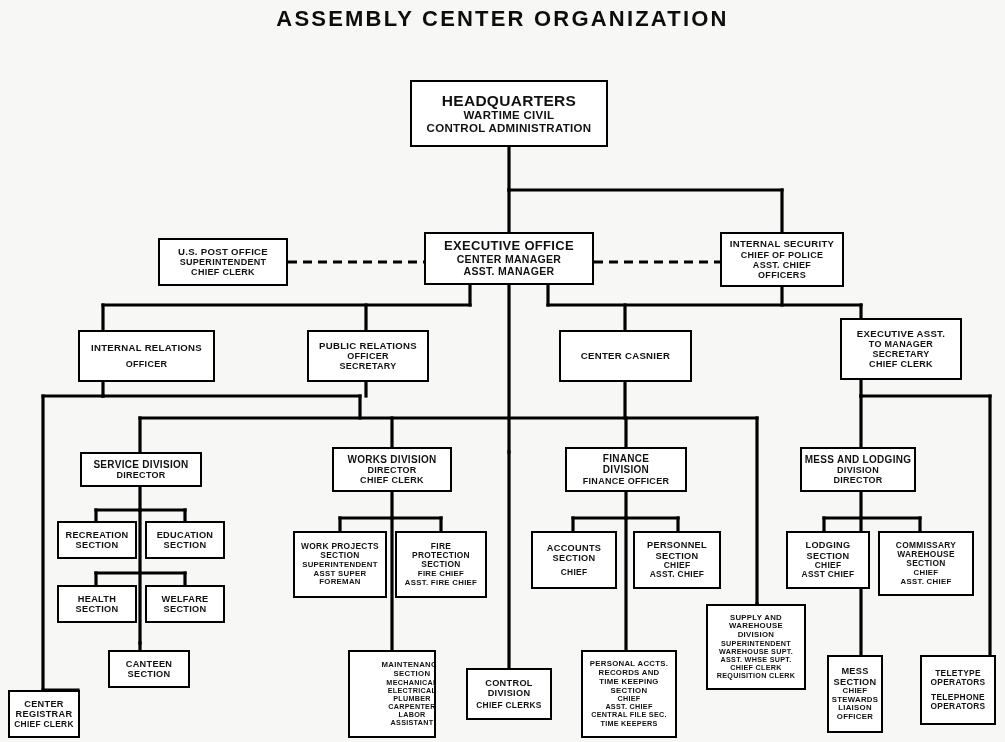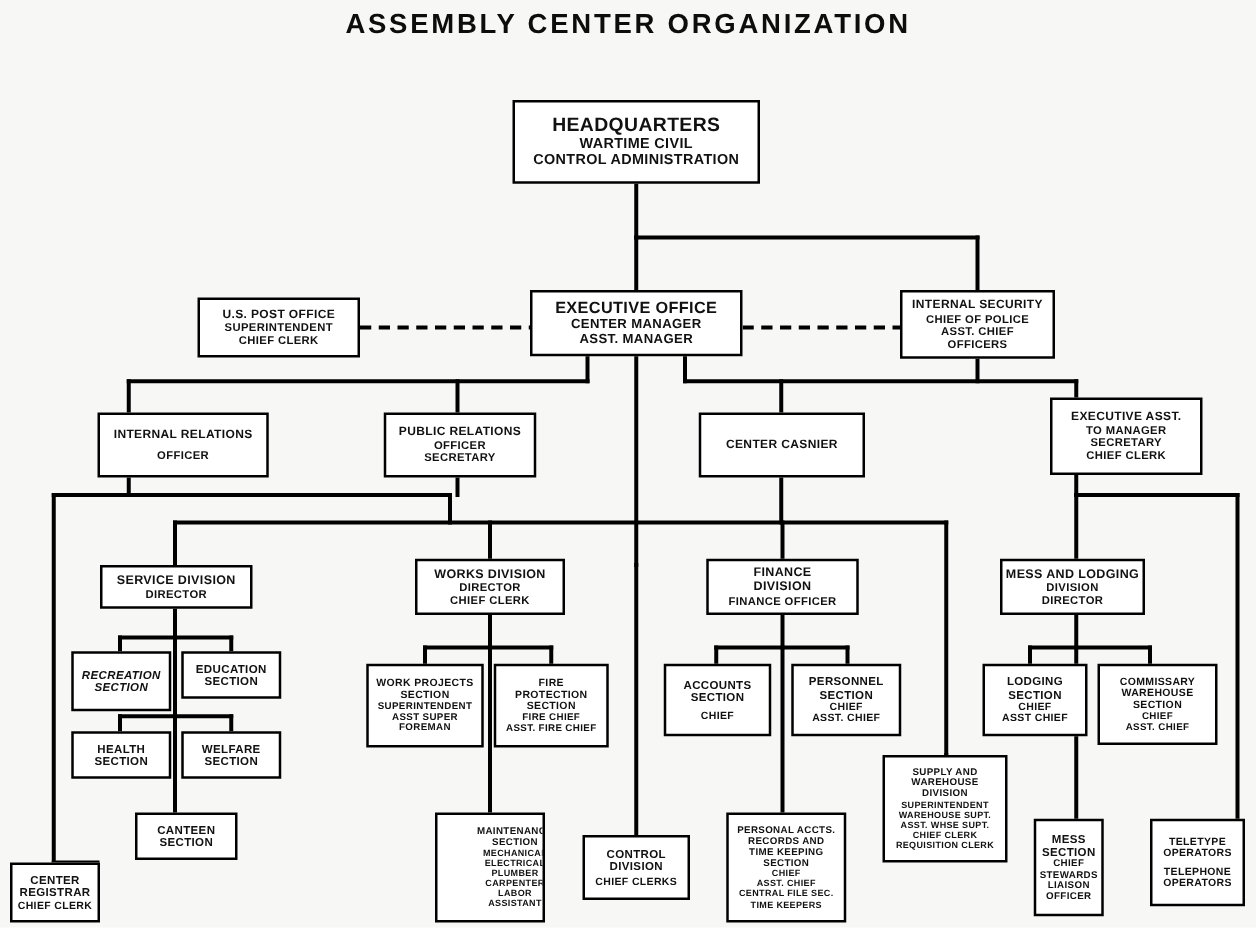--- a/index.html
+++ b/index.html
@@ -232,21 +232,21 @@
     <span class="ln t-div">DIVISION</span>
     <span class="ln t-divsub">FINANCE OFFICER</span>
   </div>
 
   <div class="node" style="left:800px; top:447px; width:116px; height:45px;">
     <span class="ln t-div">MESS AND LODGING</span>
     <span class="ln t-divsub">DIVISION</span>
     <span class="ln t-divsub">DIRECTOR</span>
   </div>
 
-  <div class="node" style="left:57px; top:521px; width:80px; height:48px;font-style:italic;">
+  <div class="node" style="left:57px; top:521px; width:80px; height:38px;">
     <span class="ln t-sec">RECREATION</span>
     <span class="ln t-sec">SECTION</span>
   </div>
 
   <div class="node" style="left:145px; top:521px; width:80px; height:38px;">
     <span class="ln t-sec">EDUCATION</span>
     <span class="ln t-sec">SECTION</span>
   </div>
 
   <div class="node" style="left:57px; top:585px; width:80px; height:38px;">

